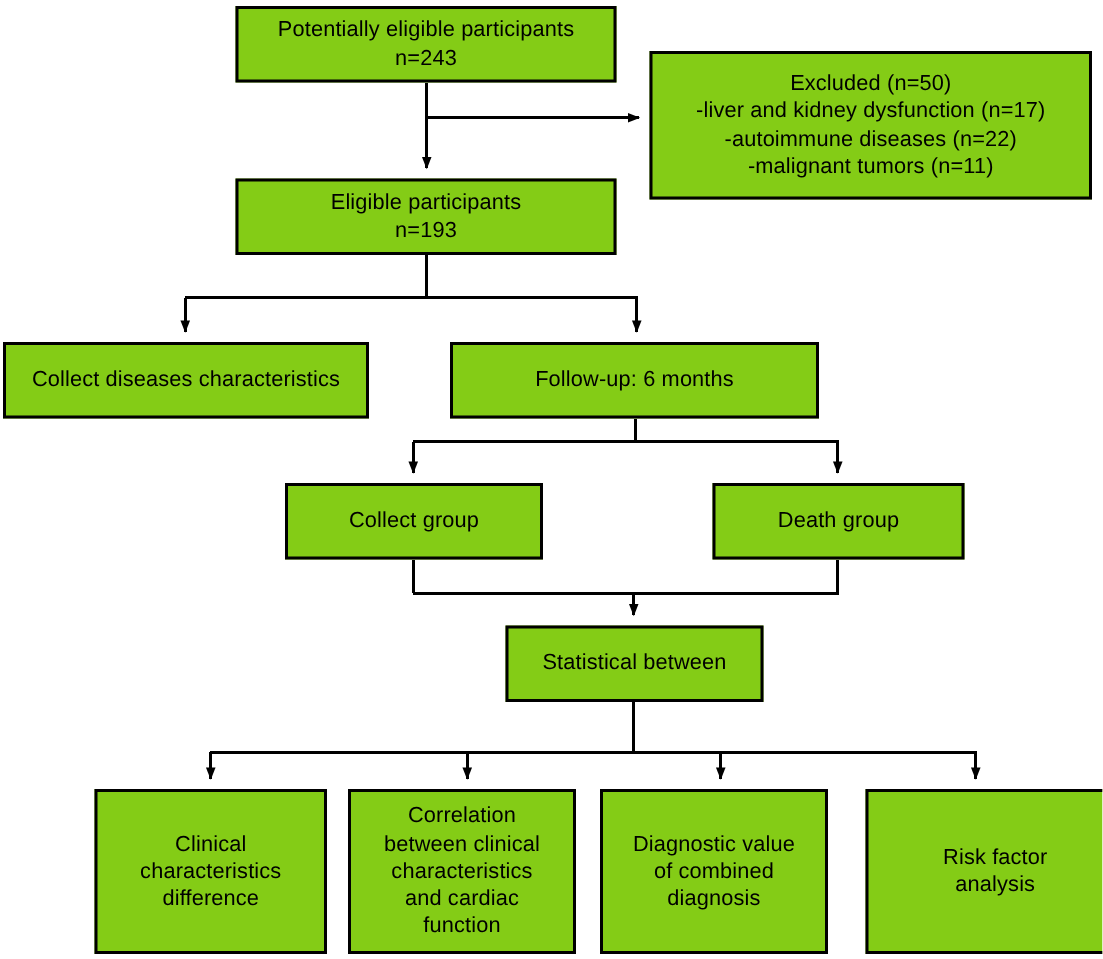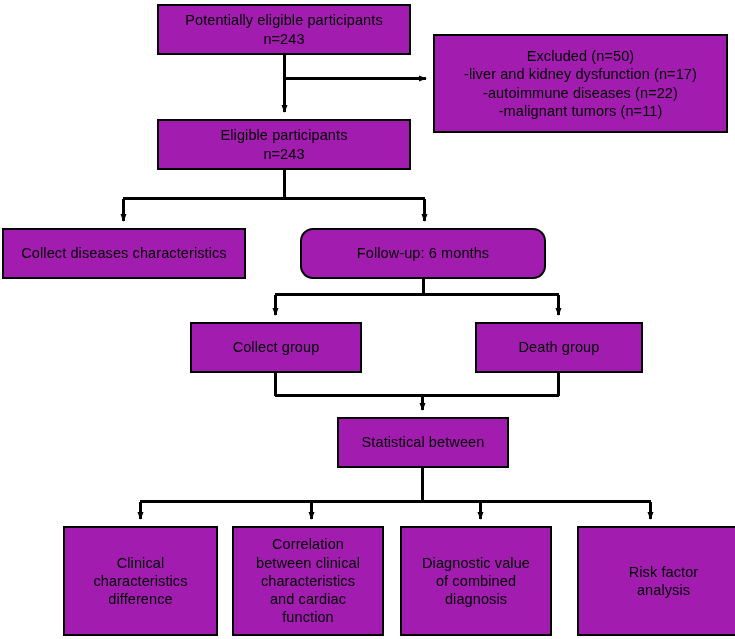--- a/index.html
+++ b/index.html
@@ -20,21 +20,21 @@
     left: 0;
     top: 0;
     width: 735px;
     height: 639px;
     pointer-events: none;
   }
   .node {
     position: absolute;
     box-sizing: border-box;
     border: 2px solid #000000;
-    background: #a21caf;
+    background: #84cc16;
     display: flex;
     align-items: center;
     justify-content: center;
     text-align: center;
     color: #000000;
     font-size: 14.5px;
     line-height: 1.26;
     letter-spacing: 0.1px;
     white-space: pre-line;
     padding: 2px 4px;
@@ -94,28 +94,28 @@
 
   <div class="node" style="left:433px; top:34px; width:295px; height:99px;">
     <span class="node-text">Excluded (n=50)
 -liver and kidney dysfunction (n=17)
 -autoimmune diseases (n=22)
 -malignant tumors (n=11)</span>
   </div>
 
   <div class="node" style="left:157px; top:119px; width:254px; height:51px;">
     <span class="node-text">Eligible participants
-n=243</span>
+n=193</span>
   </div>
 
   <div class="node" style="left:2px; top:228px; width:244px; height:51px;">
     <span class="node-text">Collect diseases characteristics</span>
   </div>
 
-  <div class="node" style="left:300px; top:228px; width:246px; height:51px;border-radius:13px;">
+  <div class="node" style="left:300px; top:228px; width:246px; height:51px;">
     <span class="node-text">Follow-up: 6 months</span>
   </div>
 
   <div class="node" style="left:190px; top:322px; width:172px; height:51px;">
     <span class="node-text">Collect group</span>
   </div>
 
   <div class="node" style="left:475px; top:322px; width:168px; height:51px;">
     <span class="node-text">Death group</span>
   </div>

